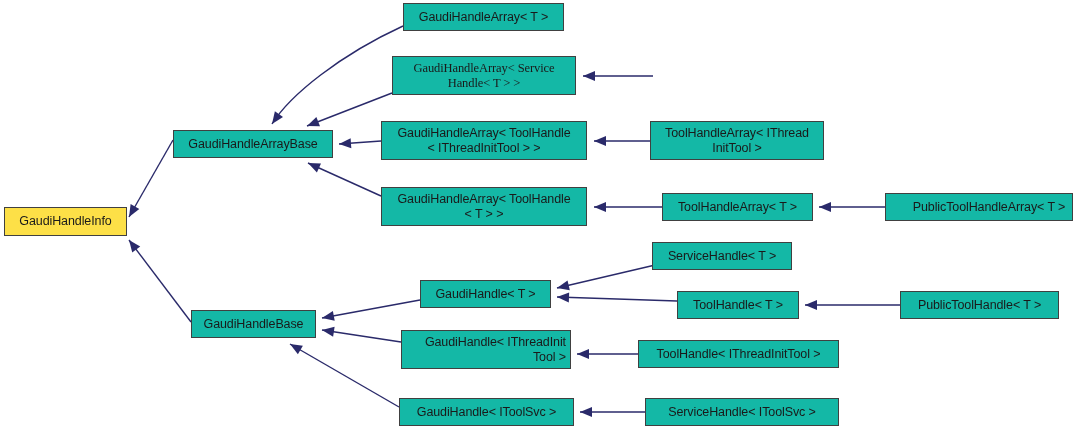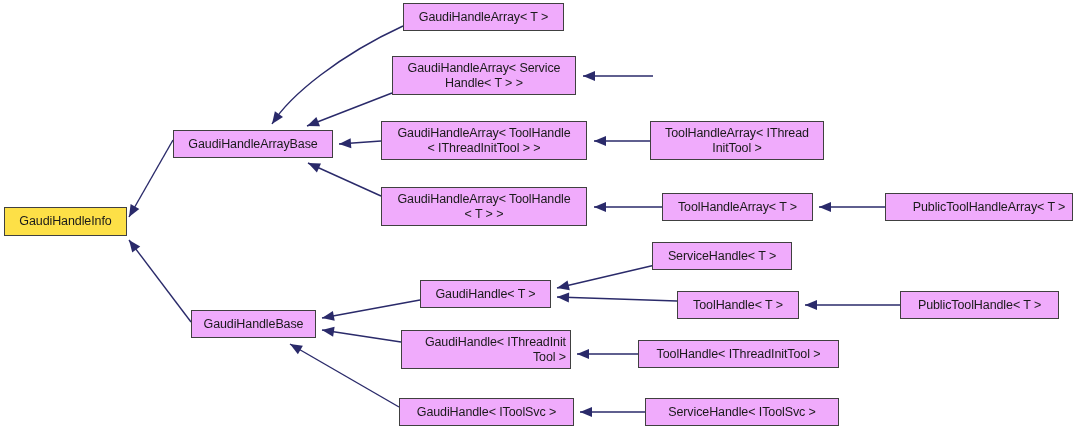--- a/index.html
+++ b/index.html
@@ -21,21 +21,21 @@
     left: 0;
     top: 0;
     width: 1077px;
     height: 429px;
     pointer-events: none;
   }
   .node {
     position: absolute;
     box-sizing: border-box;
     border: 1px solid #404040;
-    background: #f0abfc;
+    background: #14b8a6;
     color: #1a1a1a;
     font-size: 12.5px;
     line-height: 14.5px;
     letter-spacing: -0.1px;
     text-align: center;
     display: flex;
     align-items: center;
     justify-content: center;
     white-space: pre-line;
     z-index: 2;
@@ -90,21 +90,21 @@
       <path d="M 900,305 L 805,305" fill="none" stroke="#2a2a6a" stroke-width="1.4"></path>
       <polygon points="0,0 -12,-5 -12,5" fill="#2a2a6a" transform="translate(805,305) rotate(180)"></polygon>
       <path d="M 638,354 L 577,354" fill="none" stroke="#2a2a6a" stroke-width="1.4"></path>
       <polygon points="0,0 -12,-5 -12,5" fill="#2a2a6a" transform="translate(577,354) rotate(180)"></polygon>
       <path d="M 645,412 L 580,412" fill="none" stroke="#2a2a6a" stroke-width="1.4"></path>
       <polygon points="0,0 -12,-5 -12,5" fill="#2a2a6a" transform="translate(580,412) rotate(180)"></polygon>
     </svg>
 <div class="node highlight" style="left: 4px; top: 207px; width: 123px; height: 29px;"><span class="label">GaudiHandleInfo</span></div>
     <div class="node" style="left: 173px; top: 130px; width: 160px; height: 28px;"><span class="label">GaudiHandleArrayBase</span></div>
     <div class="node" style="left: 403px; top: 3px; width: 161px; height: 28px;"><span class="label">GaudiHandleArray&lt; T &gt;</span></div>
-    <div class="node" style="left: 392px; top: 56px; width: 184px; height: 39px;"><span class="label">GaudiHandleArray&lt; Service
+    <div class="node" style="left: 392px; top: 56px; width: 184px; height: 39px; font-family: Liberation Serif, serif;"><span class="label">GaudiHandleArray&lt; Service
 Handle&lt; T &gt; &gt;</span></div>
     <div class="node" style="left: 381px; top: 121px; width: 206px; height: 39px;"><span class="label">GaudiHandleArray&lt; ToolHandle
 &lt; IThreadInitTool &gt; &gt;</span></div>
     <div class="node" style="left: 381px; top: 187px; width: 206px; height: 39px;"><span class="label">GaudiHandleArray&lt; ToolHandle
 &lt; T &gt; &gt;</span></div>
     <div class="node" style="left: 650px; top: 121px; width: 174px; height: 39px;"><span class="label">ToolHandleArray&lt; IThread
 InitTool &gt;</span></div>
     <div class="node" style="left: 662px; top: 193px; width: 151px; height: 28px;"><span class="label">ToolHandleArray&lt; T &gt;</span></div>
     <div class="node" style="left: 885px; top: 193px; width: 188px; height: 28px; padding-left: 20px;"><span class="label">PublicToolHandleArray&lt; T &gt;</span></div>
     <div class="node" style="left: 191px; top: 310px; width: 125px; height: 28px;"><span class="label">GaudiHandleBase</span></div>

